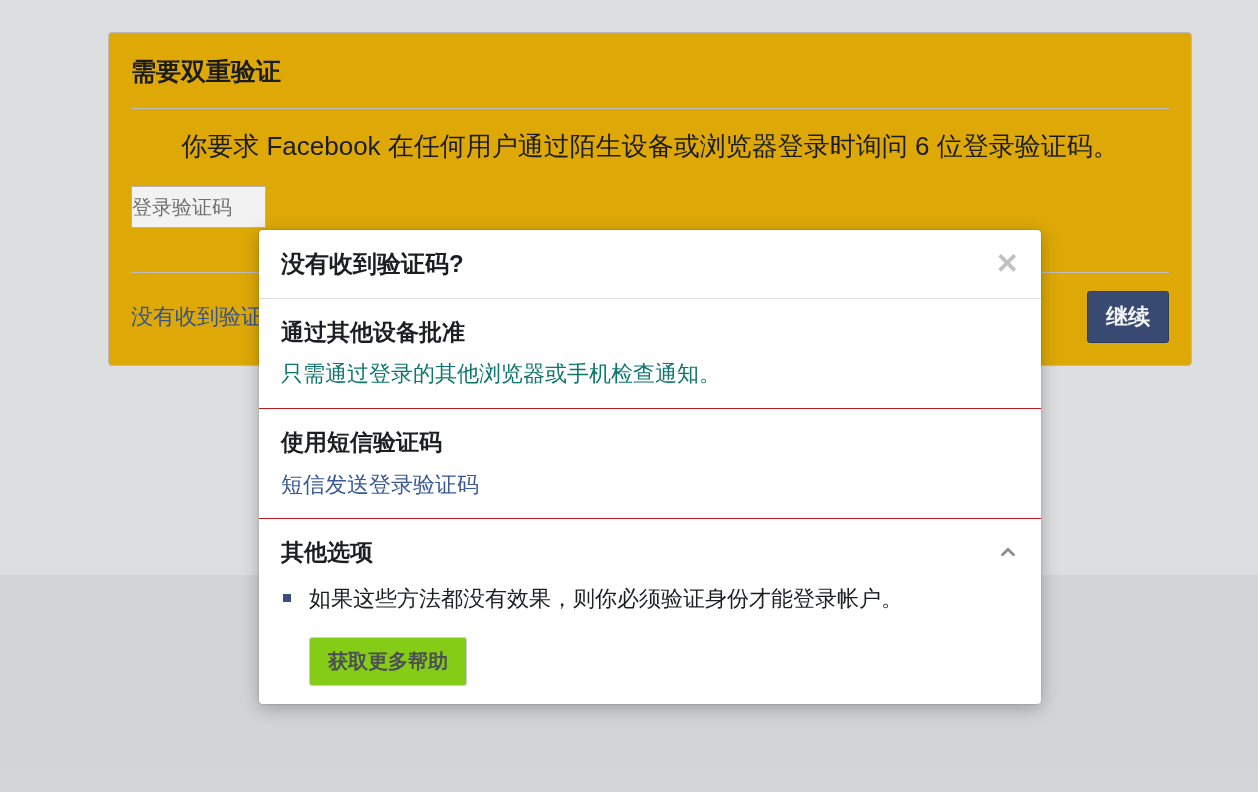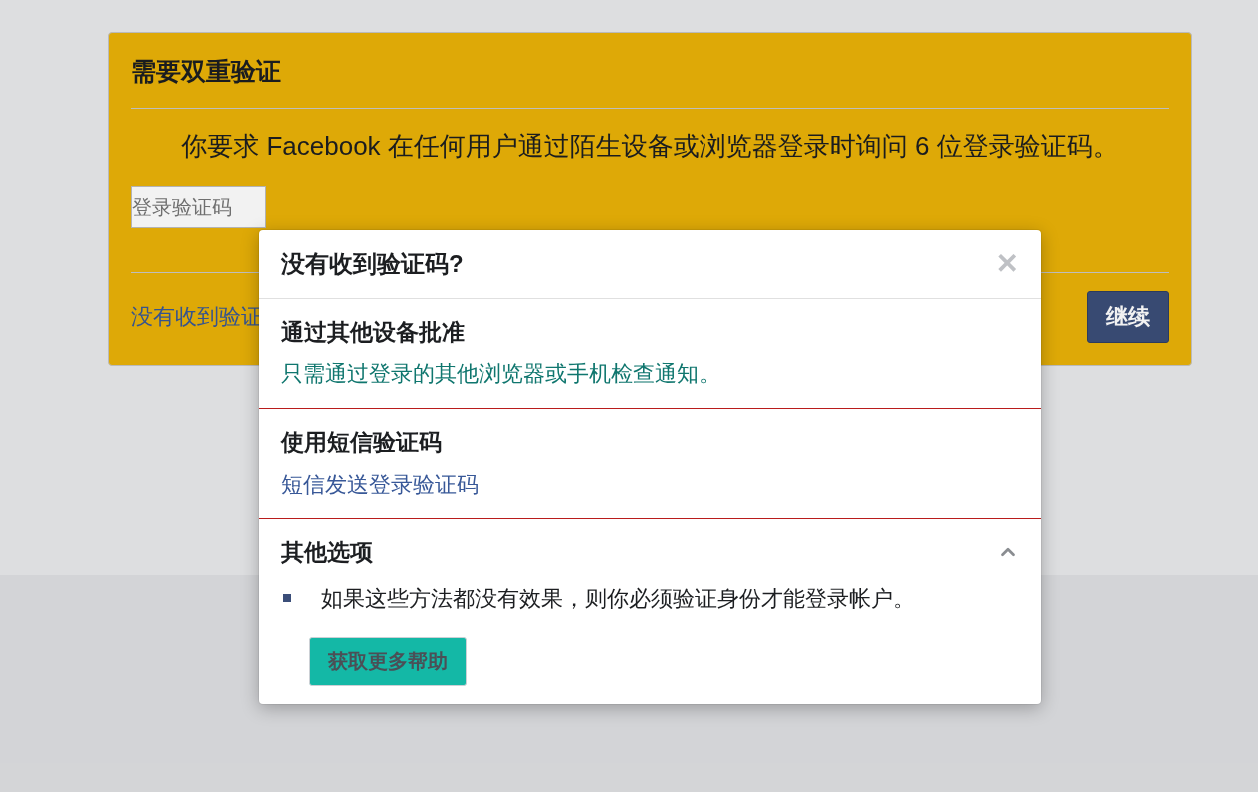--- a/index.html
+++ b/index.html
@@ -182,25 +182,24 @@
       width: 8px;
       height: 8px;
       background: #3b4e79;
       margin-top: 12px;
       flex-shrink: 0;
     }
     .bullet-text {
       font-size: 22px;
       color: #1c1e21;
       line-height: 1.5;
-      margin-left: 12px;
     }
     .help-btn {
       margin-left: 28px;
-      background: #14b8a6;
+      background: #84cc16;
       border: 1px solid #ccd0d5;
       border-radius: 3px;
       padding: 10px 18px;
       font-size: 20px;
       font-weight: 700;
       color: #4b4f56;
       cursor: pointer;
       font-family: inherit;
     }
   </style>

